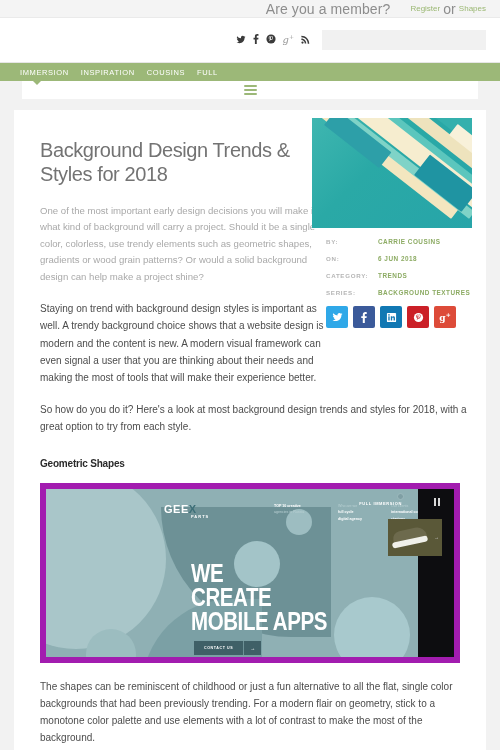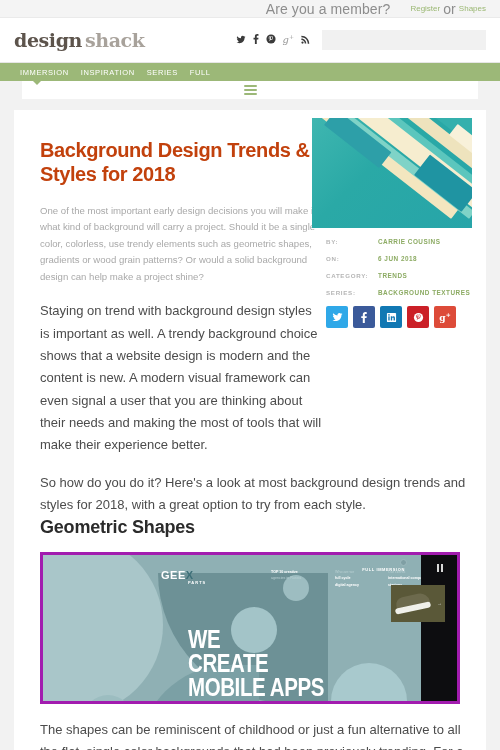--- a/index.html
+++ b/index.html
@@ -76,33 +76,33 @@
     background: linear-gradient(135deg, #3fb6b0 0%, #2aa9a6 40%, #27a5a9 100%);
   }
   .hero .stripes { position: absolute; inset: -30%; }
   .hero .st {
     position: absolute; transform: rotate(-52deg); transform-origin: top left;
     border-radius: 1px;
   }
 
   .article { padding: 28px 0 0 26px; width: 310px; }
   h1.title {
-    font-size: 20px; line-height: 1.22; color: #c2410c;
-    font-weight: bold; letter-spacing: -.4px;
+    font-size: 20px; line-height: 1.22; color: #737373;
+    font-weight: normal; letter-spacing: -.4px;
   }
   p.lede {
     margin-top: 16px; font-size: 9.6px; line-height: 1.72;
     color: #a9a9a9;
   }
   p.body {
-    margin-top: 15px; font-size: 13px; line-height: 1.72; color: #4c4c4c;
+    margin-top: 15px; font-size: 10px; line-height: 1.72; color: #4c4c4c;
   }
   .wide { width: 434px; }
   h2.sec {
-    font-size: 18px; color: #2b2b2b;
+    margin-top: 22px; font-size: 10px; color: #2b2b2b;
     font-weight: bold; letter-spacing: -.2px;
   }
 
   
   .meta {
     position: absolute; right: 0; top: 128px;
     width: 160px; padding-right: 14px;
   }
   .meta-row { display: flex; margin-bottom: 10px; align-items: baseline; }
   .meta-label {
@@ -121,22 +121,22 @@
   .share .btn.tw { background: #2fa8e8; }
   .share .btn.fb { background: #3b5a9a; }
   .share .btn.li { background: #1178b3; }
   .share .btn.pi { background: #cb2027; }
   .share .btn.gp { background: #dd4b39; }
   .share .btn svg { display: block; }
 
   
   .embed {
     position: relative; margin: 14px 16px 0 26px;
-    width: 420px; height: 152px; overflow: hidden;
-    border: 3px solid #a21caf; background: #86a7ab;
+    width: 420px; height: 180px; overflow: hidden;
+    border: 6px solid #a21caf; background: #86a7ab;
   }
   .embed .bg { position: absolute; inset: 0; background: #8fb0b4; }
   .embed .blob { position: absolute; border-radius: 50%; }
   .embed .arcdark { position: absolute; background: #6d9196; }
   .embed .logo-geex {
     position: absolute; left: 118px; top: 14px;
     font-family: "Liberation Sans", sans-serif; font-weight: bold;
     color: #ffffff; font-size: 11px; letter-spacing: .5px;
   }
   .embed .logo-geex .x { color: #3d6f78; }
@@ -206,23 +206,20 @@
 <div id="page">
 
   <div class="topbar">
     <span class="txt">Are you a member?</span>
     <a href="#" style="margin-left:20px">Register</a>
     <span class="txt" style="margin:0 3px">or</span>
     <a href="#">Shapes</a>
   </div>
 
   <div class="masthead">
-    <div class="logo">
-      <span class="d">design</span><span class="s">shack</span>
-    </div>
     <div class="social-mini">
       <span>
         <svg width="10" height="9" viewBox="0 0 24 24" fill="#3b3b3b">
             <path d="M24 4.6c-.9.4-1.8.7-2.8.8 1-.6 1.8-1.6 2.2-2.7-1 .6-2 1-3.1 1.2a4.9 4.9 0 0 0-8.4 4.5A13.9 13.9 0 0 1 1.6 3.2 4.9 4.9 0 0 0 3.2 9.7c-.8 0-1.6-.2-2.2-.6 0 2.4 1.7 4.4 3.9 4.8-.7.2-1.4.2-2.1.1.6 1.9 2.4 3.3 4.5 3.4A9.9 9.9 0 0 1 0 19.5 14 14 0 0 0 7.5 21.7c9.1 0 14-7.5 14-14v-.6c1-.7 1.8-1.6 2.5-2.5z"></path>
           </svg>
       </span>
       <span>
         <svg width="6" height="10" viewBox="0 0 10 20" fill="#3b3b3b">
             <path d="M6.5 20v-9h3l.5-3.5h-3.5V5.2c0-1 .3-1.7 1.8-1.7H10V.4C9.7.3 8.6.2 7.3.2 4.6.2 2.8 1.8 2.8 4.8V7.5H0V11h2.8v9h3.7z"></path>
           </svg>
@@ -240,21 +237,21 @@
             <path d="M1 9.5v4c5 0 9 4 9 9h4c0-7.2-5.8-13-13-13zM1 2v4c9.4 0 17 7.6 17 17h4C22 11.4 12.6 2 1 2z"></path>
           </svg>
       </span>
     </div>
     <input class="searchbox" type="text" value="" placeholder="" style="">
   </div>
 
   <div class="nav">
     <span class="item">IMMERSION</span>
     <span class="item">INSPIRATION</span>
-    <span class="item">SERIES</span>
+    <span class="item">COUSINS</span>
     <span class="item">FULL</span>
     <span class="caret"></span>
   </div>
 
   <div class="strip">
     <span class="ham">
         <i></i>
         <i></i>
         <i></i>
       </span>

